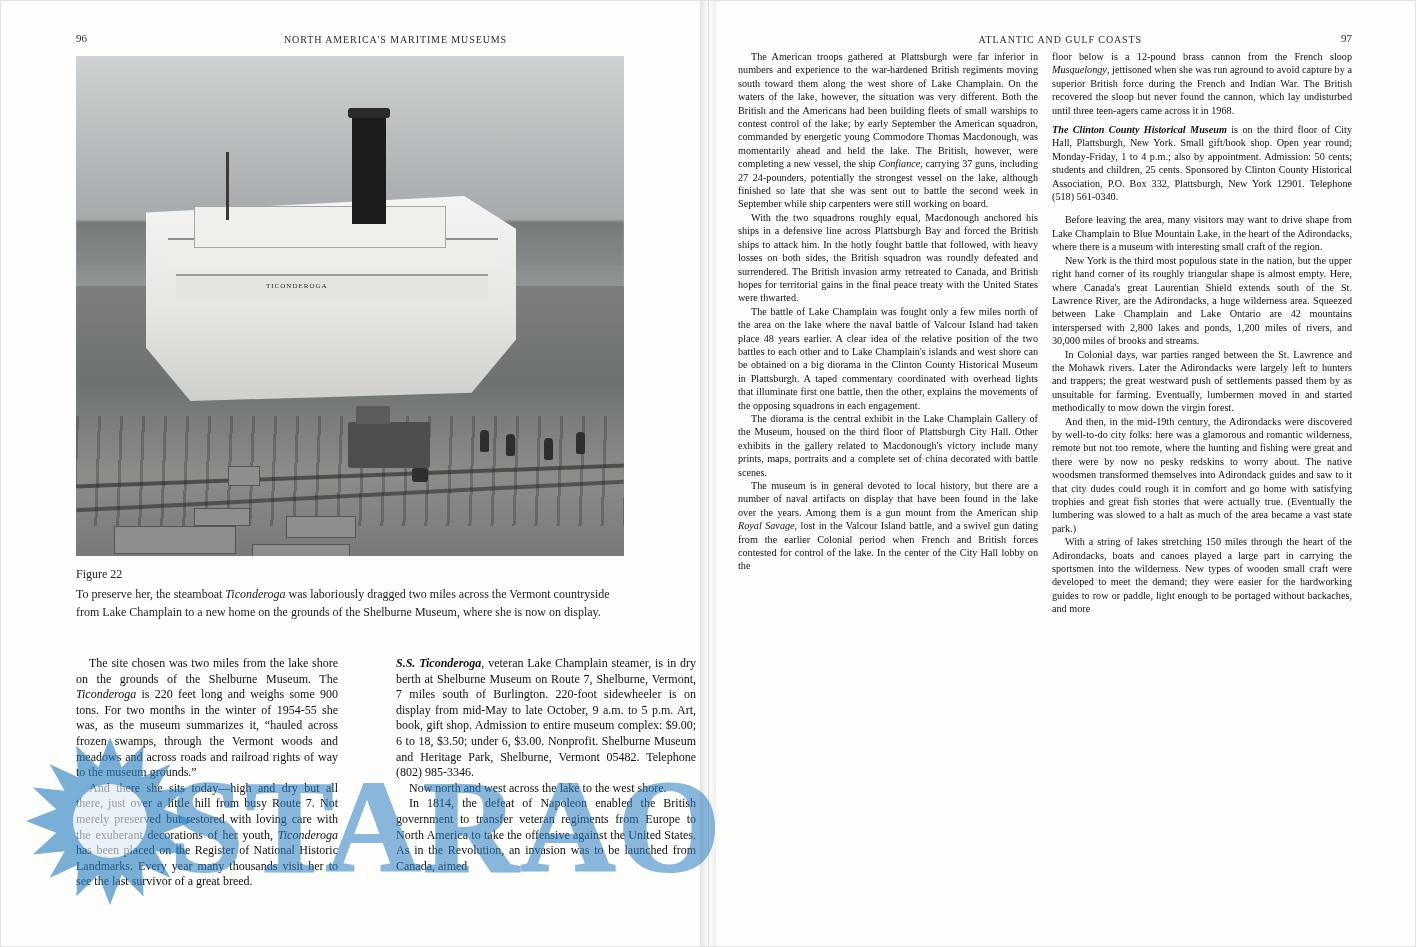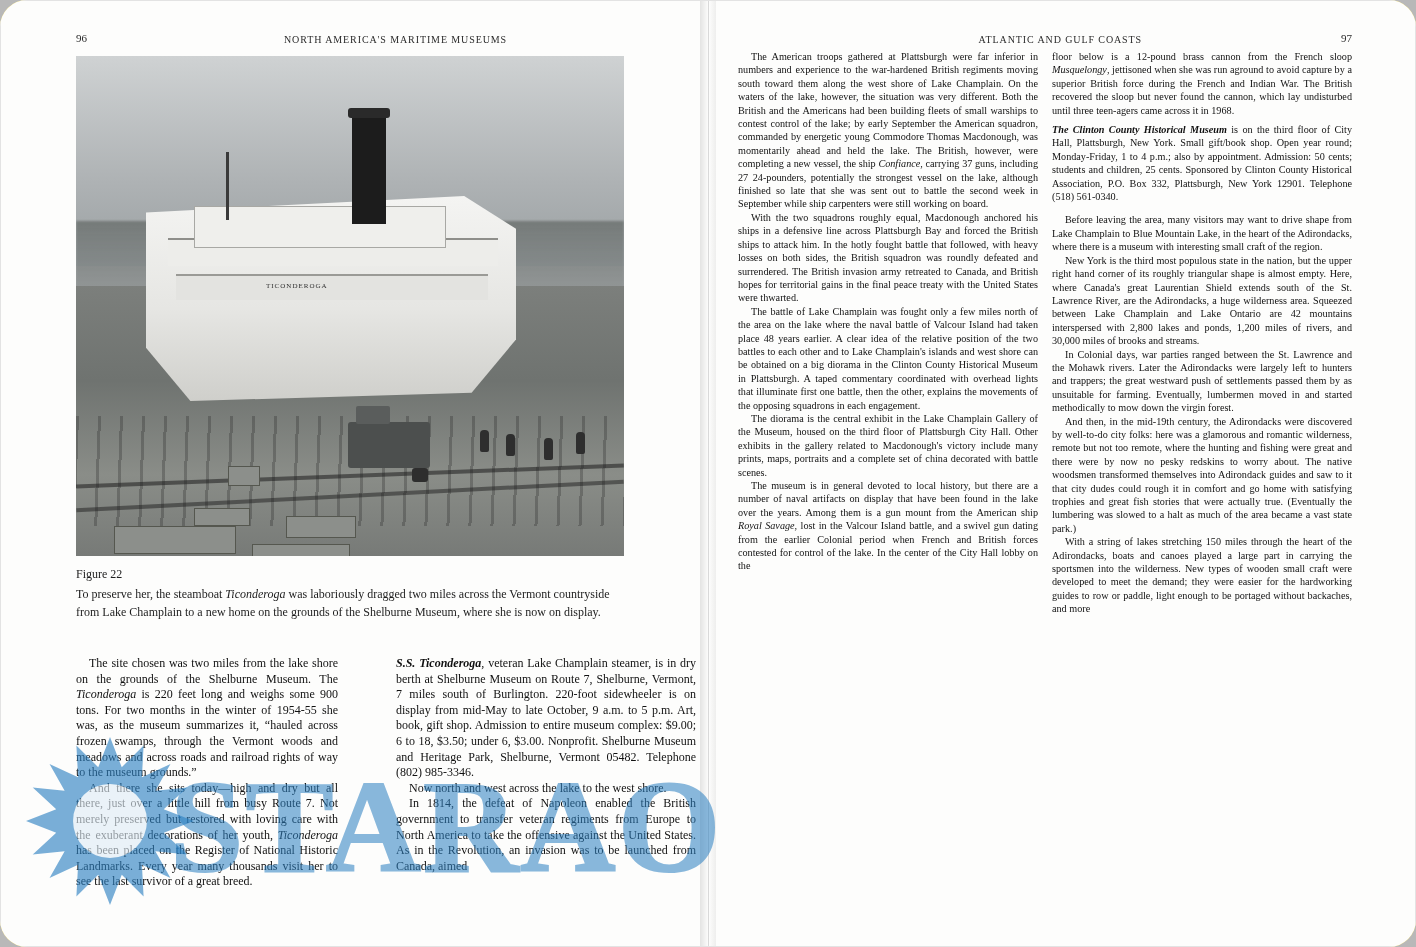--- a/index.html
+++ b/index.html
@@ -1,17 +1,17 @@
 <!DOCTYPE html>
 <html><head>
 <meta charset="utf-8">
 <style>
   html,body{margin:0;padding:0;background:#b8b8b8;}
   body{font-family:"Liberation Serif", serif;}
-  .page{position:relative;width:1416px;height:947px;background:#fde047;overflow:hidden;border-radius:27px;}
+  .page{position:relative;width:1416px;height:947px;background:#fde047;overflow:hidden;}
   .spread{position:absolute;inset:0;display:flex;}
   .leaf{position:relative;height:100%;background:#fdfdfc;}
   .leaf.left{width:708px;border-right:1px solid #dadada;}
   .leaf.right{width:708px;}
   .gutter{position:absolute;left:700px;top:0;width:16px;height:100%;
     background:linear-gradient(to right,rgba(0,0,0,0.10),rgba(0,0,0,0.015) 45%,rgba(0,0,0,0.0) 55%,rgba(0,0,0,0.06));}
   
   .runhead{position:absolute;top:34px;font-size:10px;letter-spacing:.9px;color:#2b2b2b;
     font-variant:small-caps;text-transform:uppercase;}
   .folio{position:absolute;top:32px;font-size:11px;color:#2b2b2b;}

